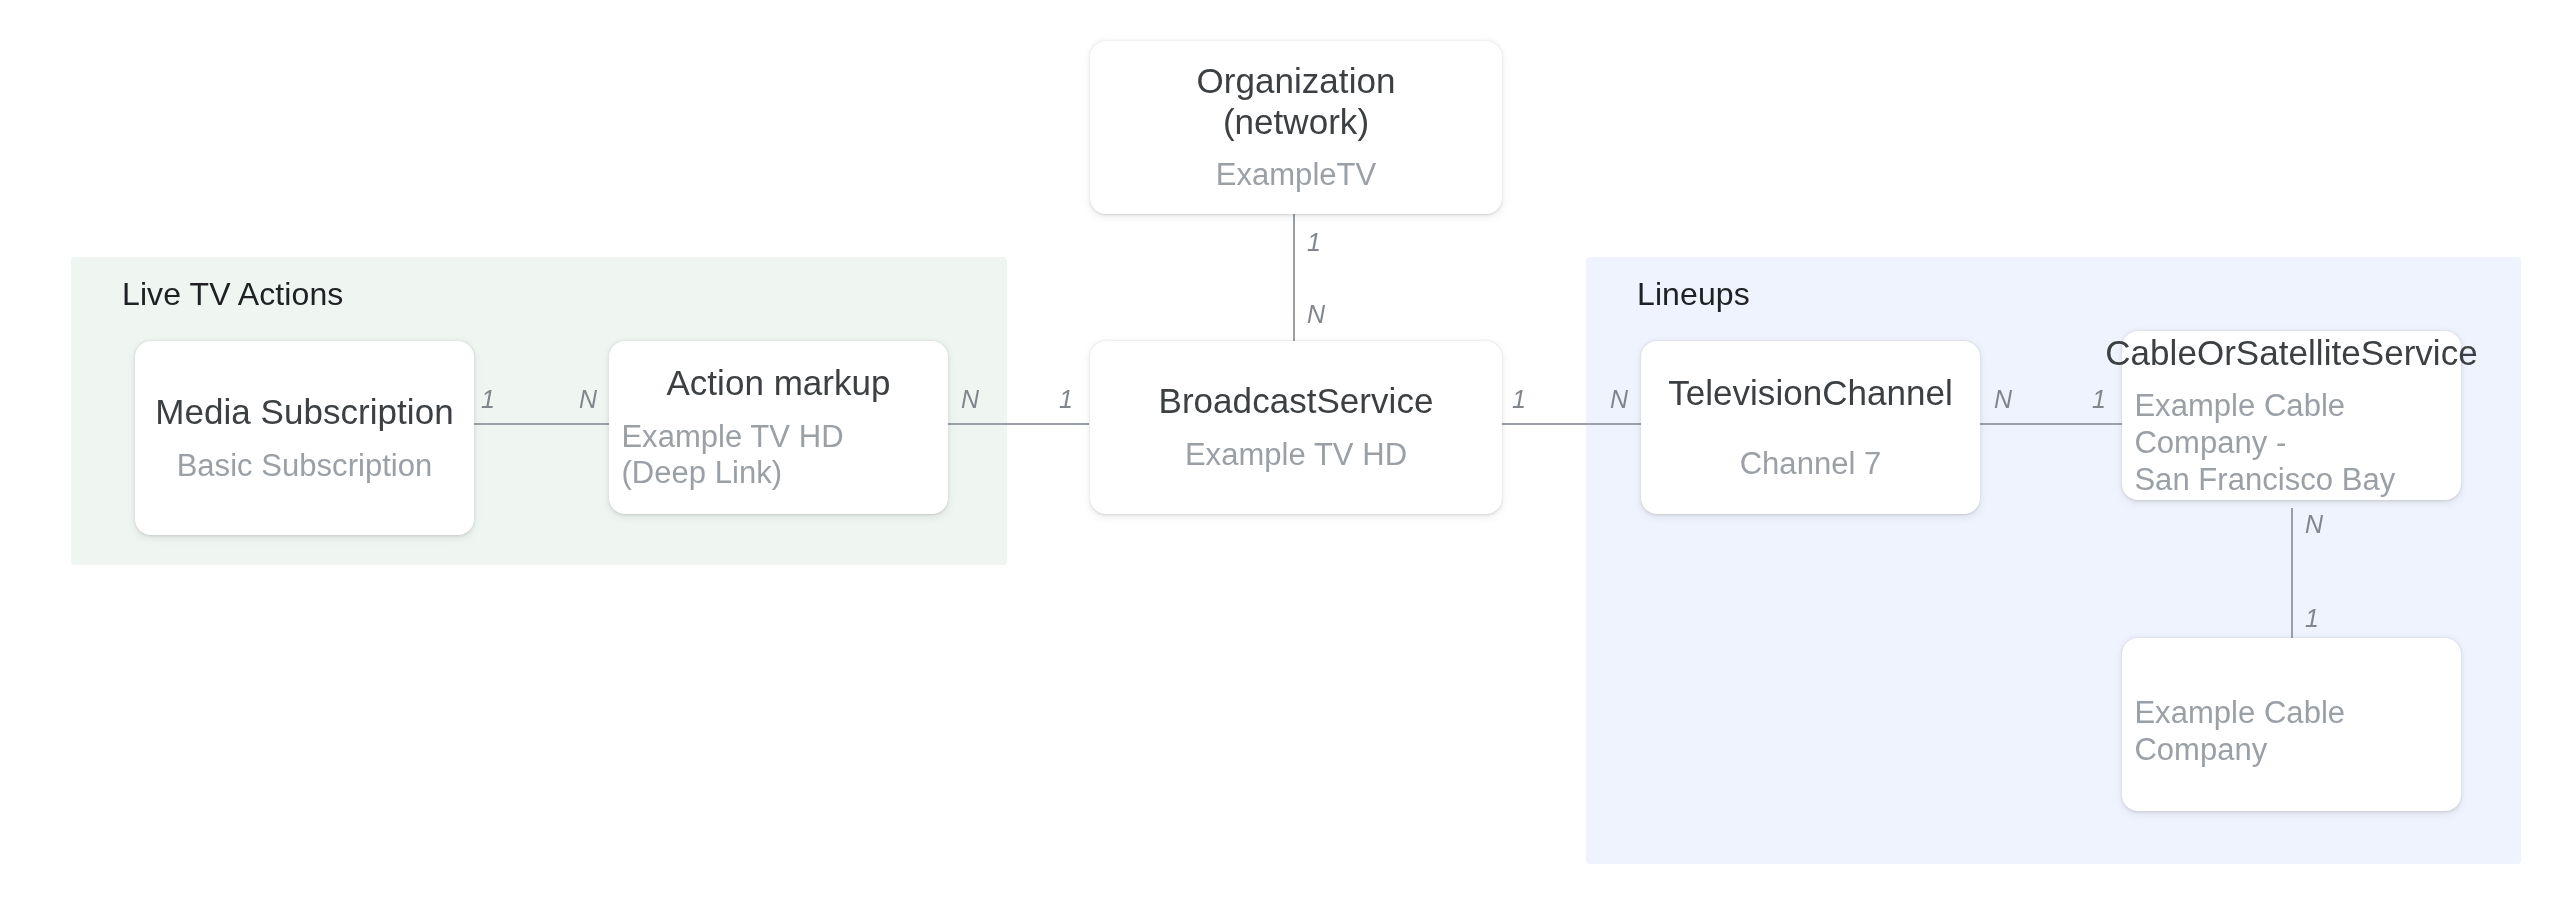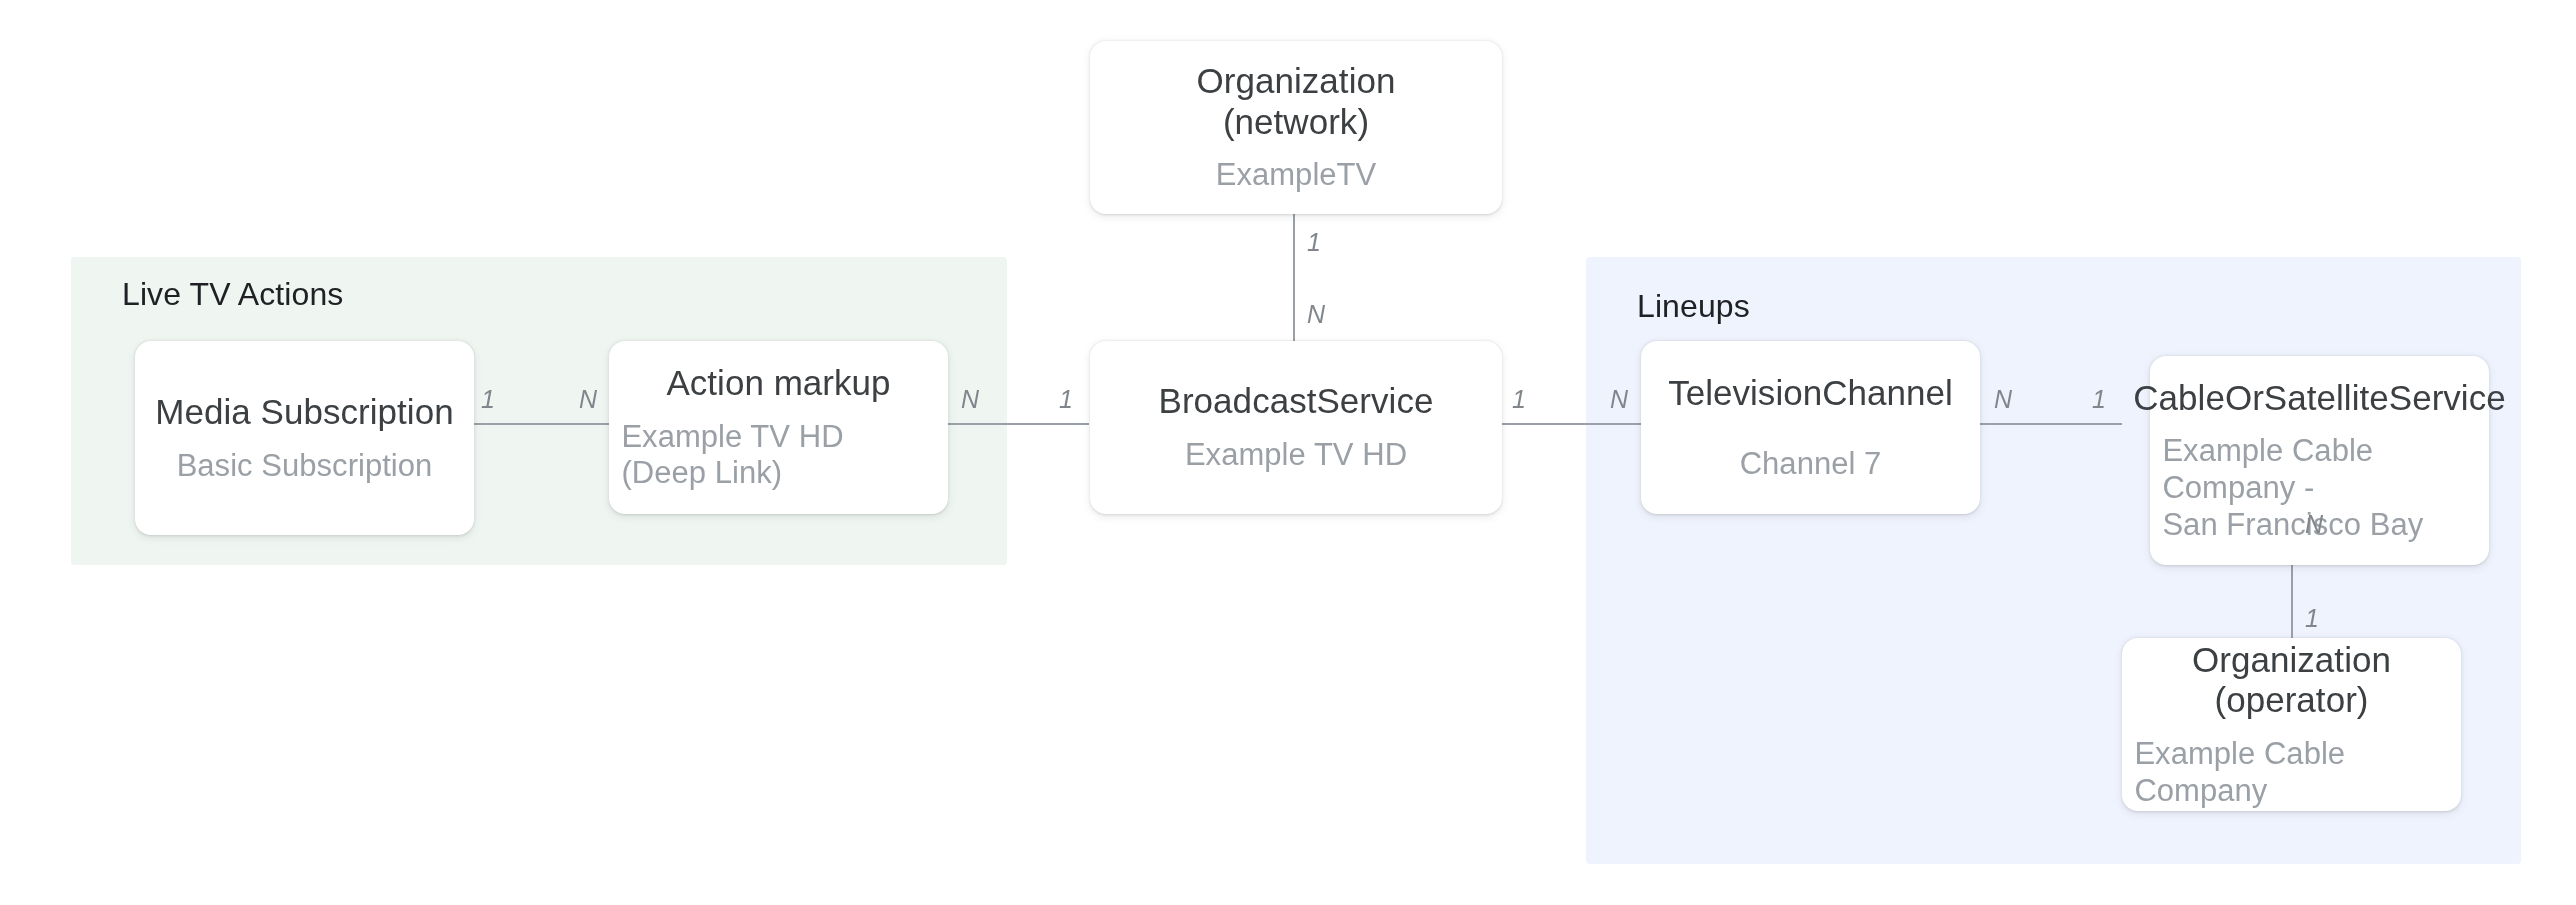--- a/index.html
+++ b/index.html
@@ -88,21 +88,21 @@
 </style>
 </head>
 <body>
 
 <div id="canvas">
 
   <div class="panel" style="left:71px; top:257px; width:936px; height:308px; background:#eff6f2;"></div>
   <div class="panel-title" style="left:122px; top:276px;">Live TV Actions</div>
 
   <div class="panel" style="left:1586px; top:257px; width:935px; height:607px; background:#eff3fd;"></div>
-  <div class="panel-title" style="left:1637px; top:288px;">Lineups</div>
+  <div class="panel-title" style="left:1637px; top:276px;">Lineups</div>
 
   <div class="edge-v" style="left:1293px; top:213px; height:131px;"></div>
   <div class="card-lbl" style="left:1307px; top:228px;">1</div>
   <div class="card-lbl" style="left:1307px; top:300px;">N</div>
 
   <div class="edge-h" style="left:465px; top:423px; width:144px;"></div>
   <div class="card-lbl" style="left:481px; top:385px;">1</div>
   <div class="card-lbl" style="left:579px; top:385px;">N</div>
 
   <div class="edge-h" style="left:947px; top:423px; width:142px;"></div>
@@ -140,25 +140,24 @@
   <div class="node" style="left:1090px; top:341px; width:412px; height:173px;">
     <div class="node-title">BroadcastService</div>
     <div class="node-sub">Example TV HD</div>
   </div>
 
   <div class="node" style="left:1641px; top:341px; width:339px; height:173px;gap:17px;">
     <div class="node-title">TelevisionChannel</div>
     <div class="node-sub">Channel 7</div>
   </div>
 
-  <div class="node" style="left:2122px; top:356px; width:339px; height:209px;margin-left:28px;">
+  <div class="node" style="left:2122px; top:331px; width:339px; height:169px;">
     <div class="node-title">CableOrSatelliteService</div>
     <div class="node-sub">Example Cable Company -
 San Francisco Bay</div>
   </div>
 
   <div class="node" style="left:2122px; top:638px; width:339px; height:173px;">
-    <div class="node-title">Organization (operator)</div>
     <div class="node-sub">Example Cable Company</div>
   </div>
 
 </div>
 
 
 </body></html>

